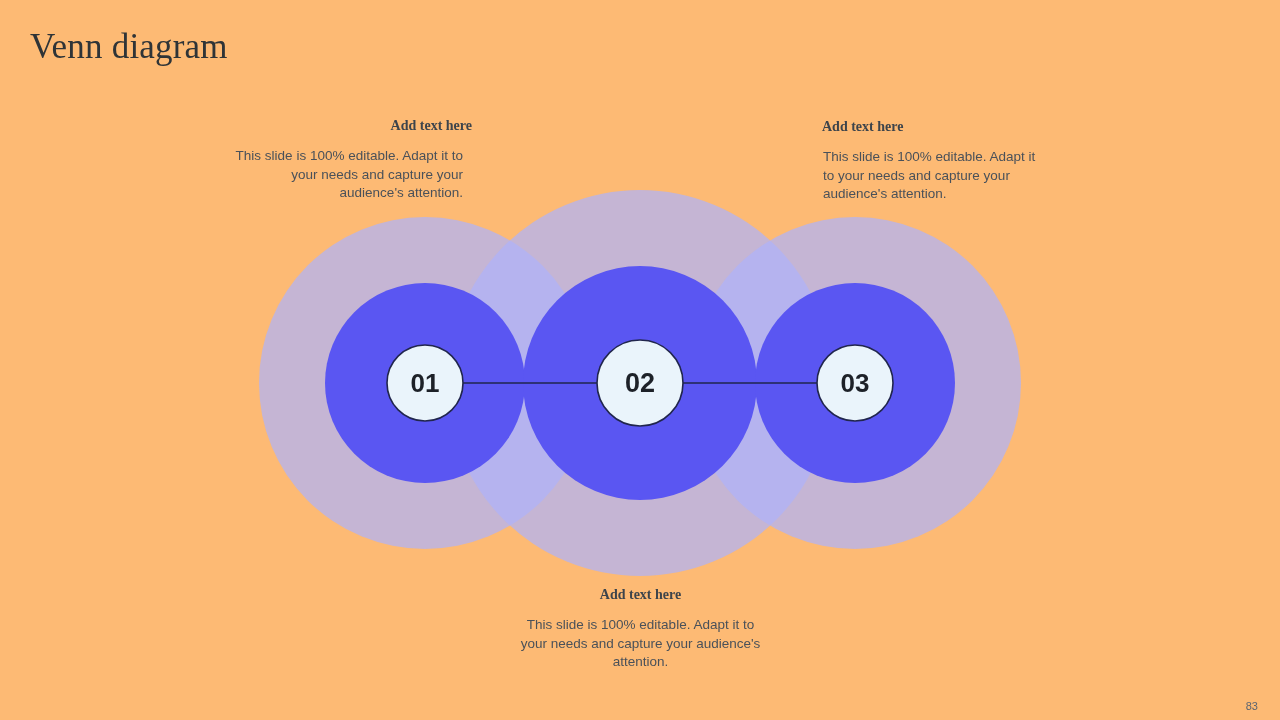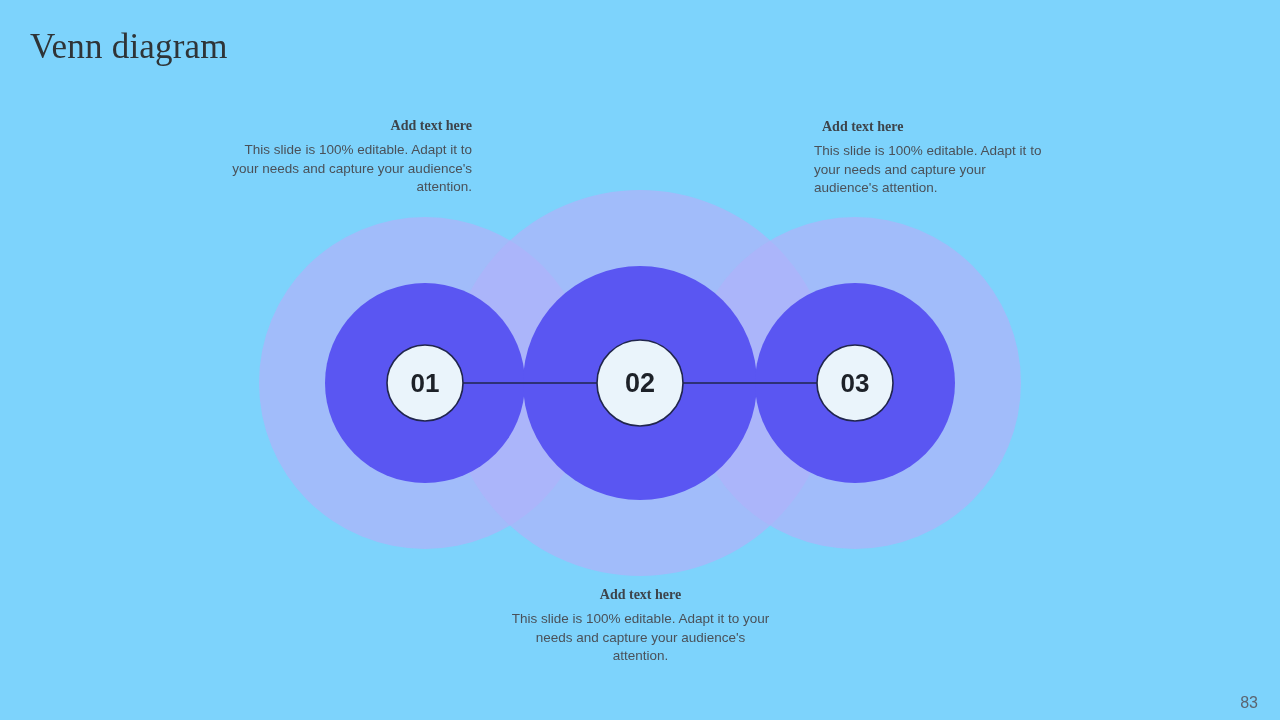--- a/index.html
+++ b/index.html
@@ -55,21 +55,21 @@
     font-size: 14px;
     line-height: 24px;
     color: #3d444b;
     margin: 0 0 3px 0;
   }
   .callout .callout-body {
     font-family: "Liberation Sans", sans-serif;
     font-size: 13.5px;
     line-height: 18.5px;
     color: #4a5159;
-    margin: 0;
+    margin: 9px;
   }
 
   #callout-left {
     left: 218px;
     top: 114px;
     width: 254px;
     text-align: right;
   }
   #callout-right {
     left: 814px;
@@ -86,28 +86,28 @@
     width: 265px;
     text-align: center;
   }
 
   
   #page-number {
     position: absolute;
     right: 22px;
     bottom: 8px;
     font-family: "Liberation Sans", sans-serif;
-    font-size: 16px;
+    font-size: 11px;
     color: #5b6470;
   }
 </style>
 </head>
 <body>
 
-<div id="slide" style="background: #7dd3fc;">
+<div id="slide" style="background: #fdba74;">
 
   <div id="page-title">Venn diagram</div>
 
   <svg id="venn-diagram" viewBox="0 0 1280 720" xmlns="http://www.w3.org/2000/svg">
 
     <g>
       <circle cx="425" cy="383" r="166" fill="#aeb3fa" fill-opacity="0.72"></circle>
       <circle cx="640" cy="383" r="193" fill="#aeb3fa" fill-opacity="0.72"></circle>
       <circle cx="855" cy="383" r="166" fill="#aeb3fa" fill-opacity="0.72"></circle>
     </g>

